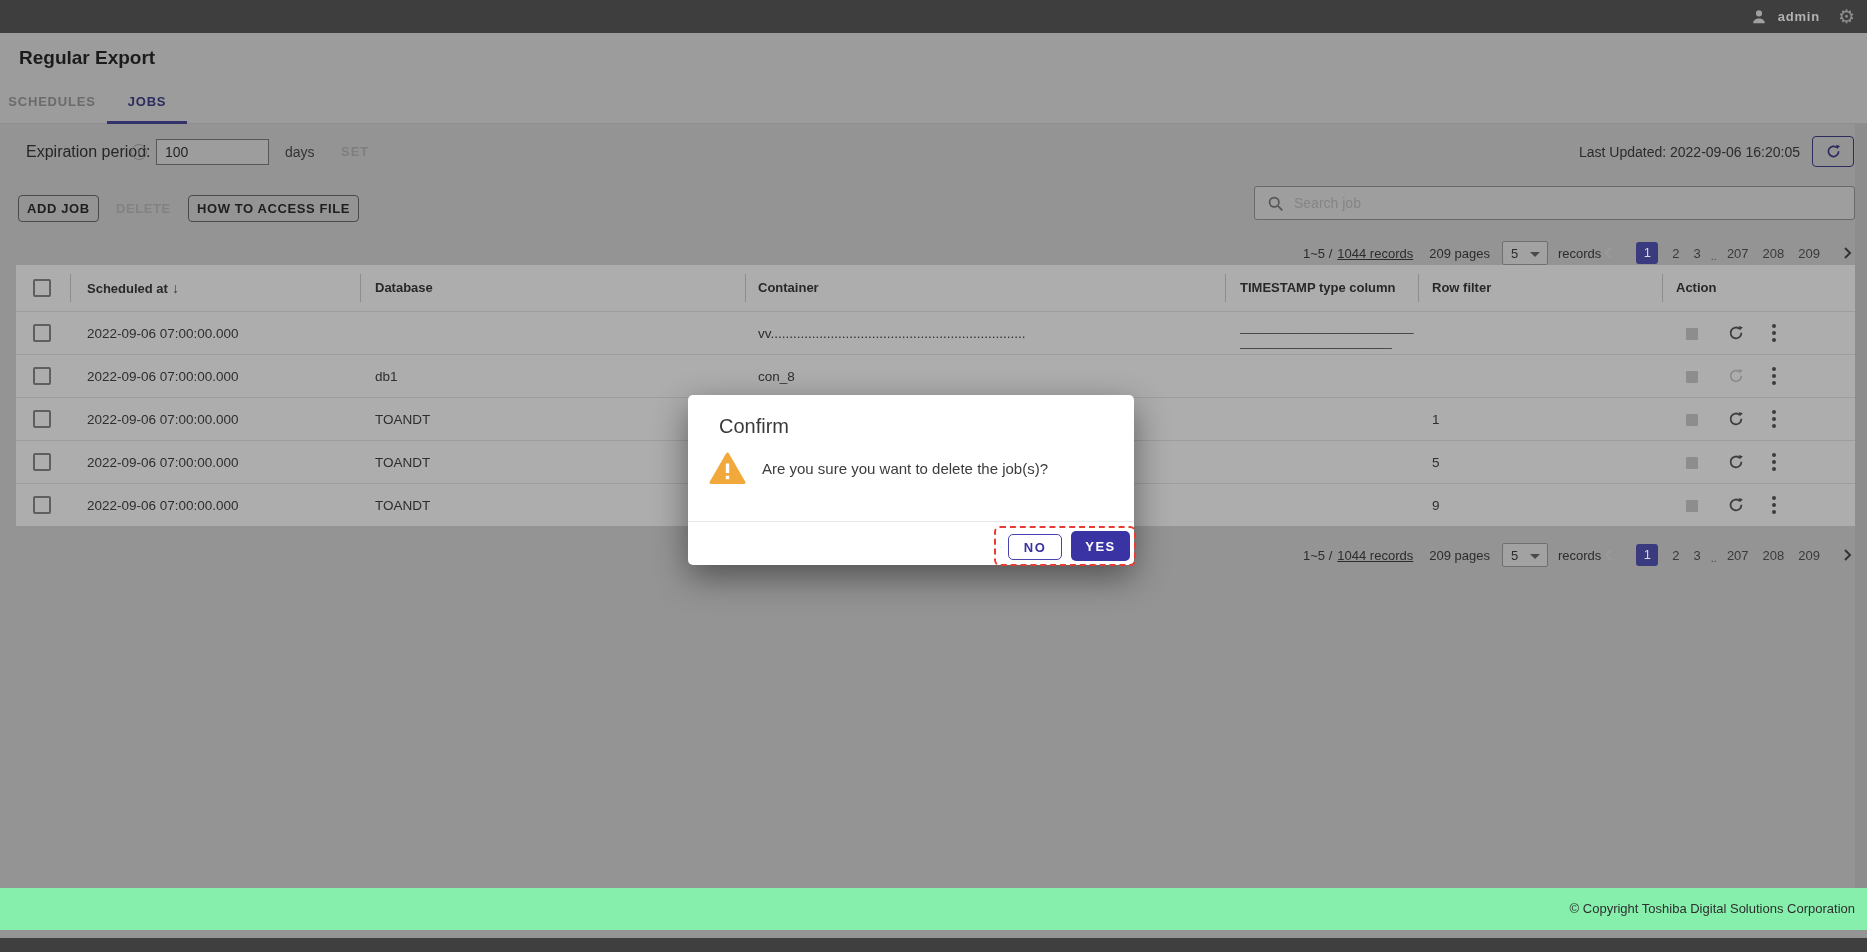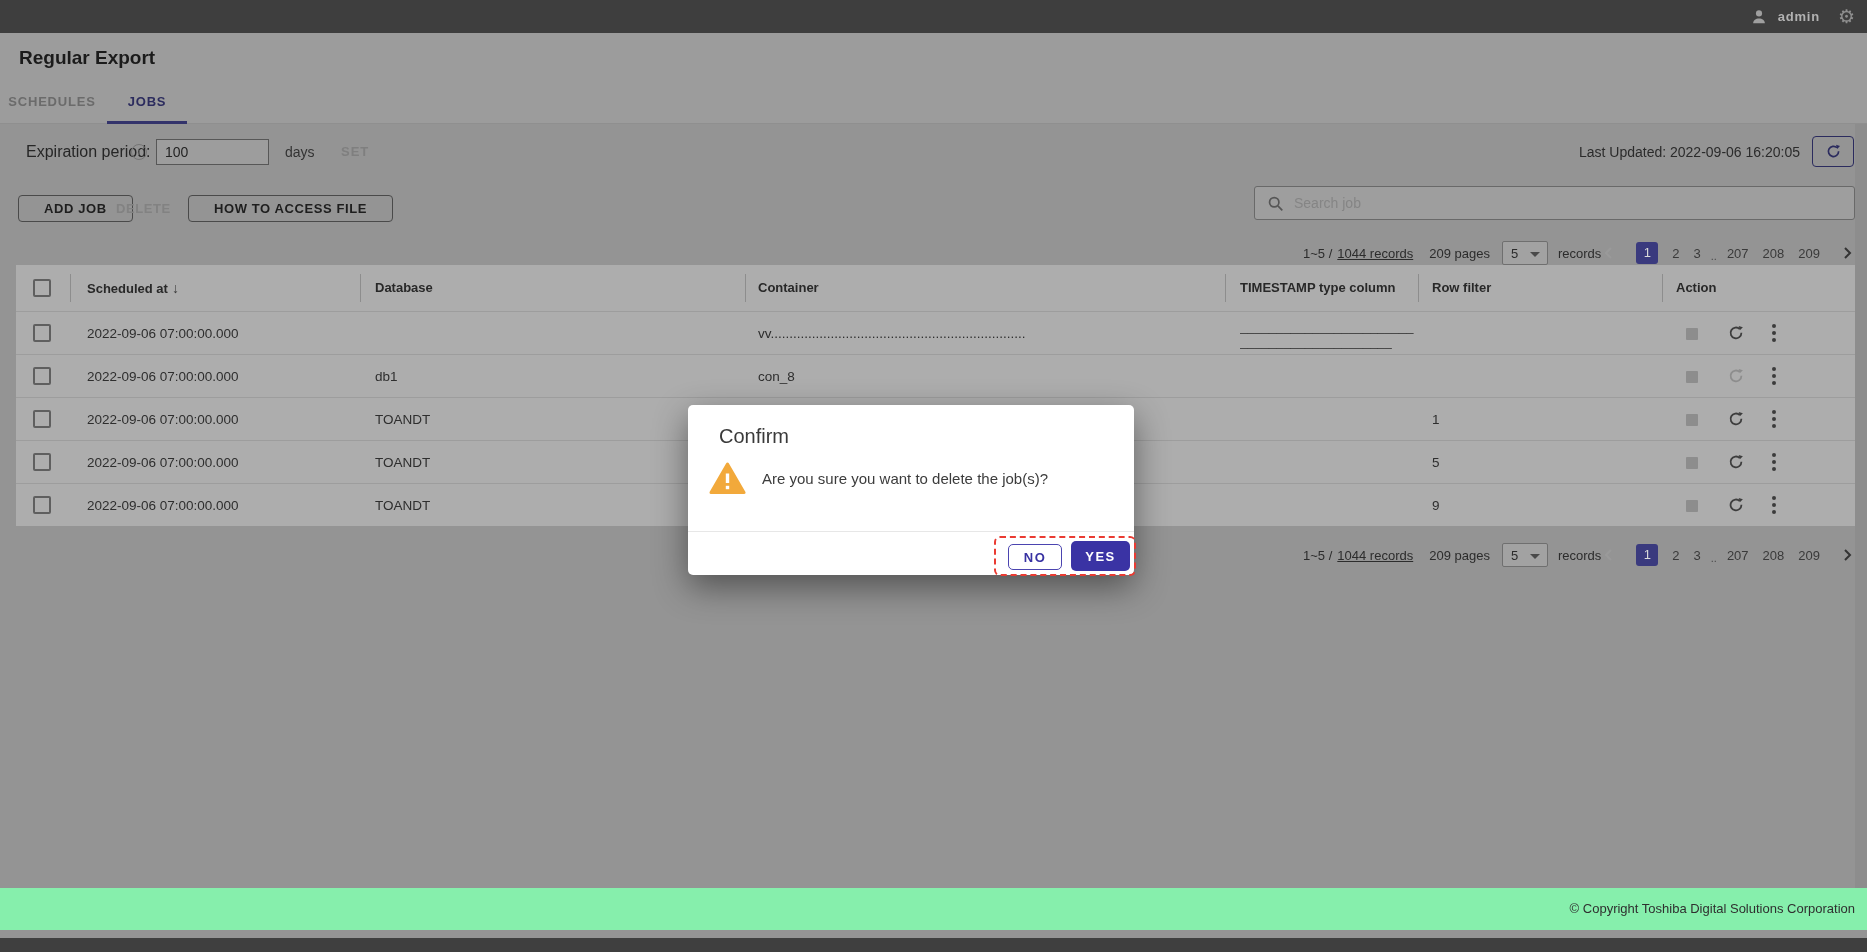--- a/index.html
+++ b/index.html
@@ -27,21 +27,21 @@
   .exp-label { position:absolute; left:26px; top:0; line-height:32px; font-size:16px; color:#262626; }
   .info-icon { position:absolute; left:131px; top:8px; width:16px; height:16px; border:1.5px solid #757575; border-radius:50%; color:#757575; font-size:10px; font-style:italic; text-align:center; line-height:13px; font-family:"Liberation Serif",serif; }
   .exp-input { position:absolute; left:156px; top:3px; width:113px; height:26px; border:1px solid #575757; background:#9d9d9d; font-size:14px; color:#242424; padding-left:8px; font-family:"Liberation Sans",sans-serif; }
   .exp-days { position:absolute; left:285px; top:0; line-height:32px; font-size:14px; color:#333; }
   .set-btn { position:absolute; left:341px; top:0; line-height:32px; font-size:13px; font-weight:bold; letter-spacing:1px; color:#7f7f7f; background:none; border:none; }
   .last-updated { position:absolute; right:67px; top:0; line-height:32px; font-size:14px; color:#2b2b2b; }
   .refresh-btn { position:absolute; right:13px; top:0; width:42px; height:31px; border:1.5px solid #2b2b5e; border-radius:4px; background:transparent; color:#2b2b5e; display:flex; align-items:center; justify-content:center; cursor:pointer; }
   .refresh-svg { width:17px; height:17px; }
 
   
-  .btn-outline { position:absolute; top:195px; height:27px; border:1px solid #4a4a4a; border-radius:4px; background:transparent; font-size:13px; font-weight:bold; letter-spacing:.6px; color:#1e1e1e; padding:0 25px; cursor:pointer; font-family:"Liberation Sans",sans-serif; }
+  .btn-outline { position:absolute; top:195px; height:27px; border:1px solid #4a4a4a; border-radius:4px; background:transparent; font-size:13px; font-weight:bold; letter-spacing:.6px; color:#1e1e1e; padding:0 8px; cursor:pointer; font-family:"Liberation Sans",sans-serif; }
   .add-job { left:18px; }
   .howto { left:188px; }
   .delete-btn { position:absolute; left:116px; top:195px; height:27px; border:none; background:none; font-size:13px; font-weight:bold; letter-spacing:.6px; color:#828282; font-family:"Liberation Sans",sans-serif; }
 
   
   .searchbox { position:absolute; left:1254px; top:186px; width:601px; height:34px; border:1px solid #696969; border-radius:3px; background:#9e9e9e; display:flex; align-items:center; }
   .search-icon { width:17px; height:17px; margin:0 10px 0 12px; color:#565656; }
   .search-input { flex:1; border:none; background:transparent; outline:none; font-size:14px; color:#2b2b2b; font-family:"Liberation Sans",sans-serif; }
   .search-input::placeholder { color:#858585; opacity:1; }
 
@@ -75,21 +75,21 @@
   .cb { position:absolute; left:17px; width:18px; height:18px; border:2px solid #5f5f5f; border-radius:2px; cursor:pointer; }
   .thead .cb { top:14px; } .trow .cb { top:12px; }
   .sort-icon { font-size:14px; color:#3c3c3c; margin-left:4px; }
   .stop-icon { position:absolute; left:1670px; top:16px; width:12px; height:12px; background:#8d8d8d; border-radius:1px; cursor:pointer; }
   .row-refresh { position:absolute; left:1711px; top:12px; width:18px; height:18px; color:#3d3d3d; cursor:pointer; }
   .row-refresh.disabled { color:#8d8d8d; }
   .kebab-icon { position:absolute; left:1756px; top:12px; width:4px; cursor:pointer; }
   .kebab-icon i { display:block; width:4px; height:4px; border-radius:50%; background:#3b3b3b; margin-bottom:3px; }
 
   
-  .dialog { position:absolute; left:688px; top:395px; width:446px; height:170px; background:#ffffff; border-radius:5px; box-shadow:0 12px 34px rgba(0,0,0,.45); z-index:20;margin-top:10px; }
+  .dialog { position:absolute; left:688px; top:395px; width:446px; height:170px; background:#ffffff; border-radius:5px; box-shadow:0 12px 34px rgba(0,0,0,.45); z-index:20; }
   .dlg-title { position:absolute; left:31px; top:20px; font-size:20px; color:#3a3a3a; }
   .warn-icon { position:absolute; left:21px; top:57px; width:37px; height:33px; }
   .dlg-msg { position:absolute; left:74px; top:65px; font-size:15px; color:#3c3c3c; }
   .dlg-divider { position:absolute; left:0; top:126px; width:446px; height:1px; background:#e7e7e7; }
   .focus-ring { position:absolute; left:306px; top:131px; width:142px; height:40px; border:2px dashed #ea3b32; border-radius:6px; }
   .no-btn { position:absolute; left:320px; top:139px; width:54px; height:26px; background:#fff; border:1px solid #4b44b0; border-radius:5px; font-size:13px; font-weight:bold; letter-spacing:1.5px; color:#3832a2; cursor:pointer; font-family:"Liberation Sans",sans-serif; }
   .yes-btn { position:absolute; left:383px; top:136px; width:59px; height:30px; background:#3a33a4; border:none; border-radius:5px; font-size:13px; font-weight:bold; letter-spacing:1.5px; color:#ffffff; cursor:pointer; font-family:"Liberation Sans",sans-serif; }
 
   
   .right-gutter { position:absolute; left:1855px; top:124px; width:12px; height:764px; background:#8d8d8d; }

